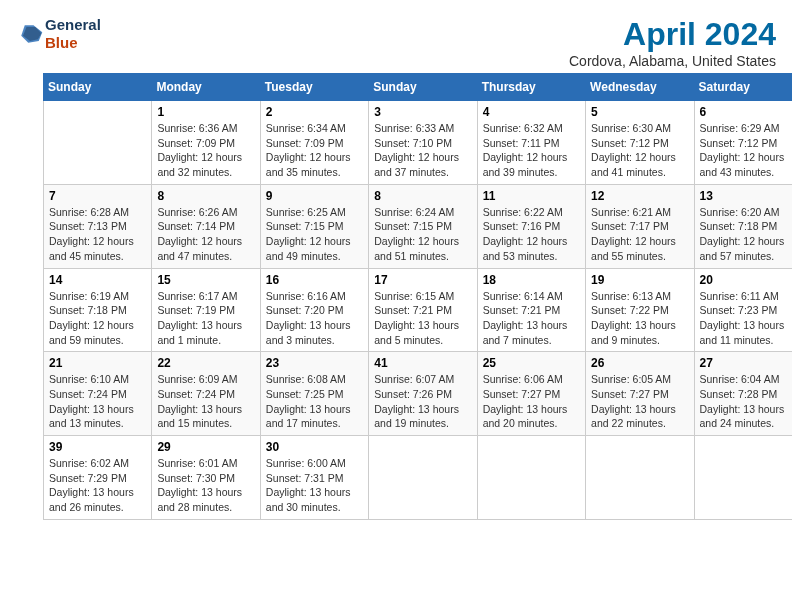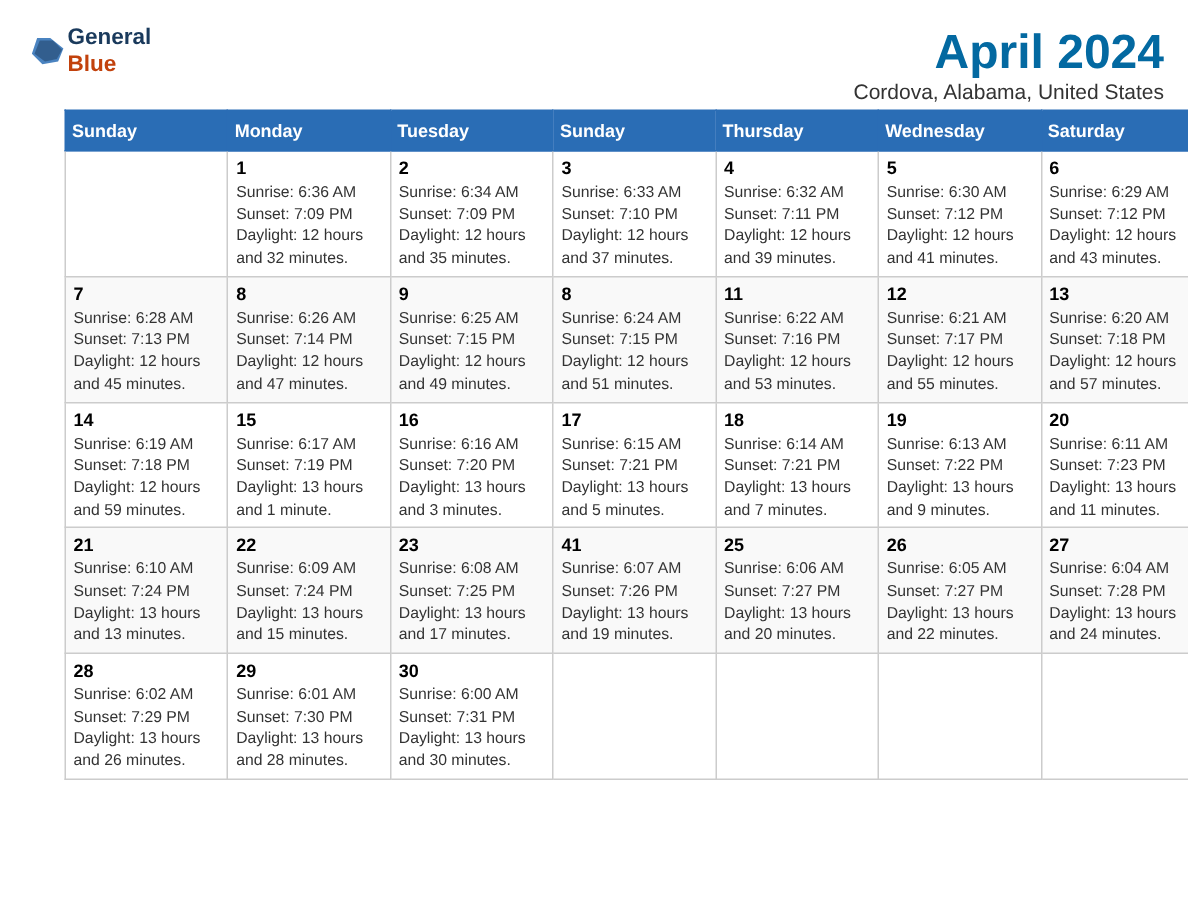--- a/index.html
+++ b/index.html
@@ -231,21 +231,21 @@
           <span class="day-num">26</span>
           <div class="day-info">Sunrise: 6:05 AM<br>Sunset: 7:27 PM<br>Daylight: 13 hours<br>and 22 minutes.</div>
         </td>
         <td>
           <span class="day-num">27</span>
           <div class="day-info">Sunrise: 6:04 AM<br>Sunset: 7:28 PM<br>Daylight: 13 hours<br>and 24 minutes.</div>
         </td>
       </tr>
       <tr>
         <td>
-          <span class="day-num">28</span>
+          <span class="day-num">39</span>
           <div class="day-info">Sunrise: 6:02 AM<br>Sunset: 7:29 PM<br>Daylight: 13 hours<br>and 26 minutes.</div>
         </td>
         <td>
           <span class="day-num">29</span>
           <div class="day-info">Sunrise: 6:01 AM<br>Sunset: 7:30 PM<br>Daylight: 13 hours<br>and 28 minutes.</div>
         </td>
         <td>
           <span class="day-num">30</span>
           <div class="day-info">Sunrise: 6:00 AM<br>Sunset: 7:31 PM<br>Daylight: 13 hours<br>and 30 minutes.</div>
         </td>

